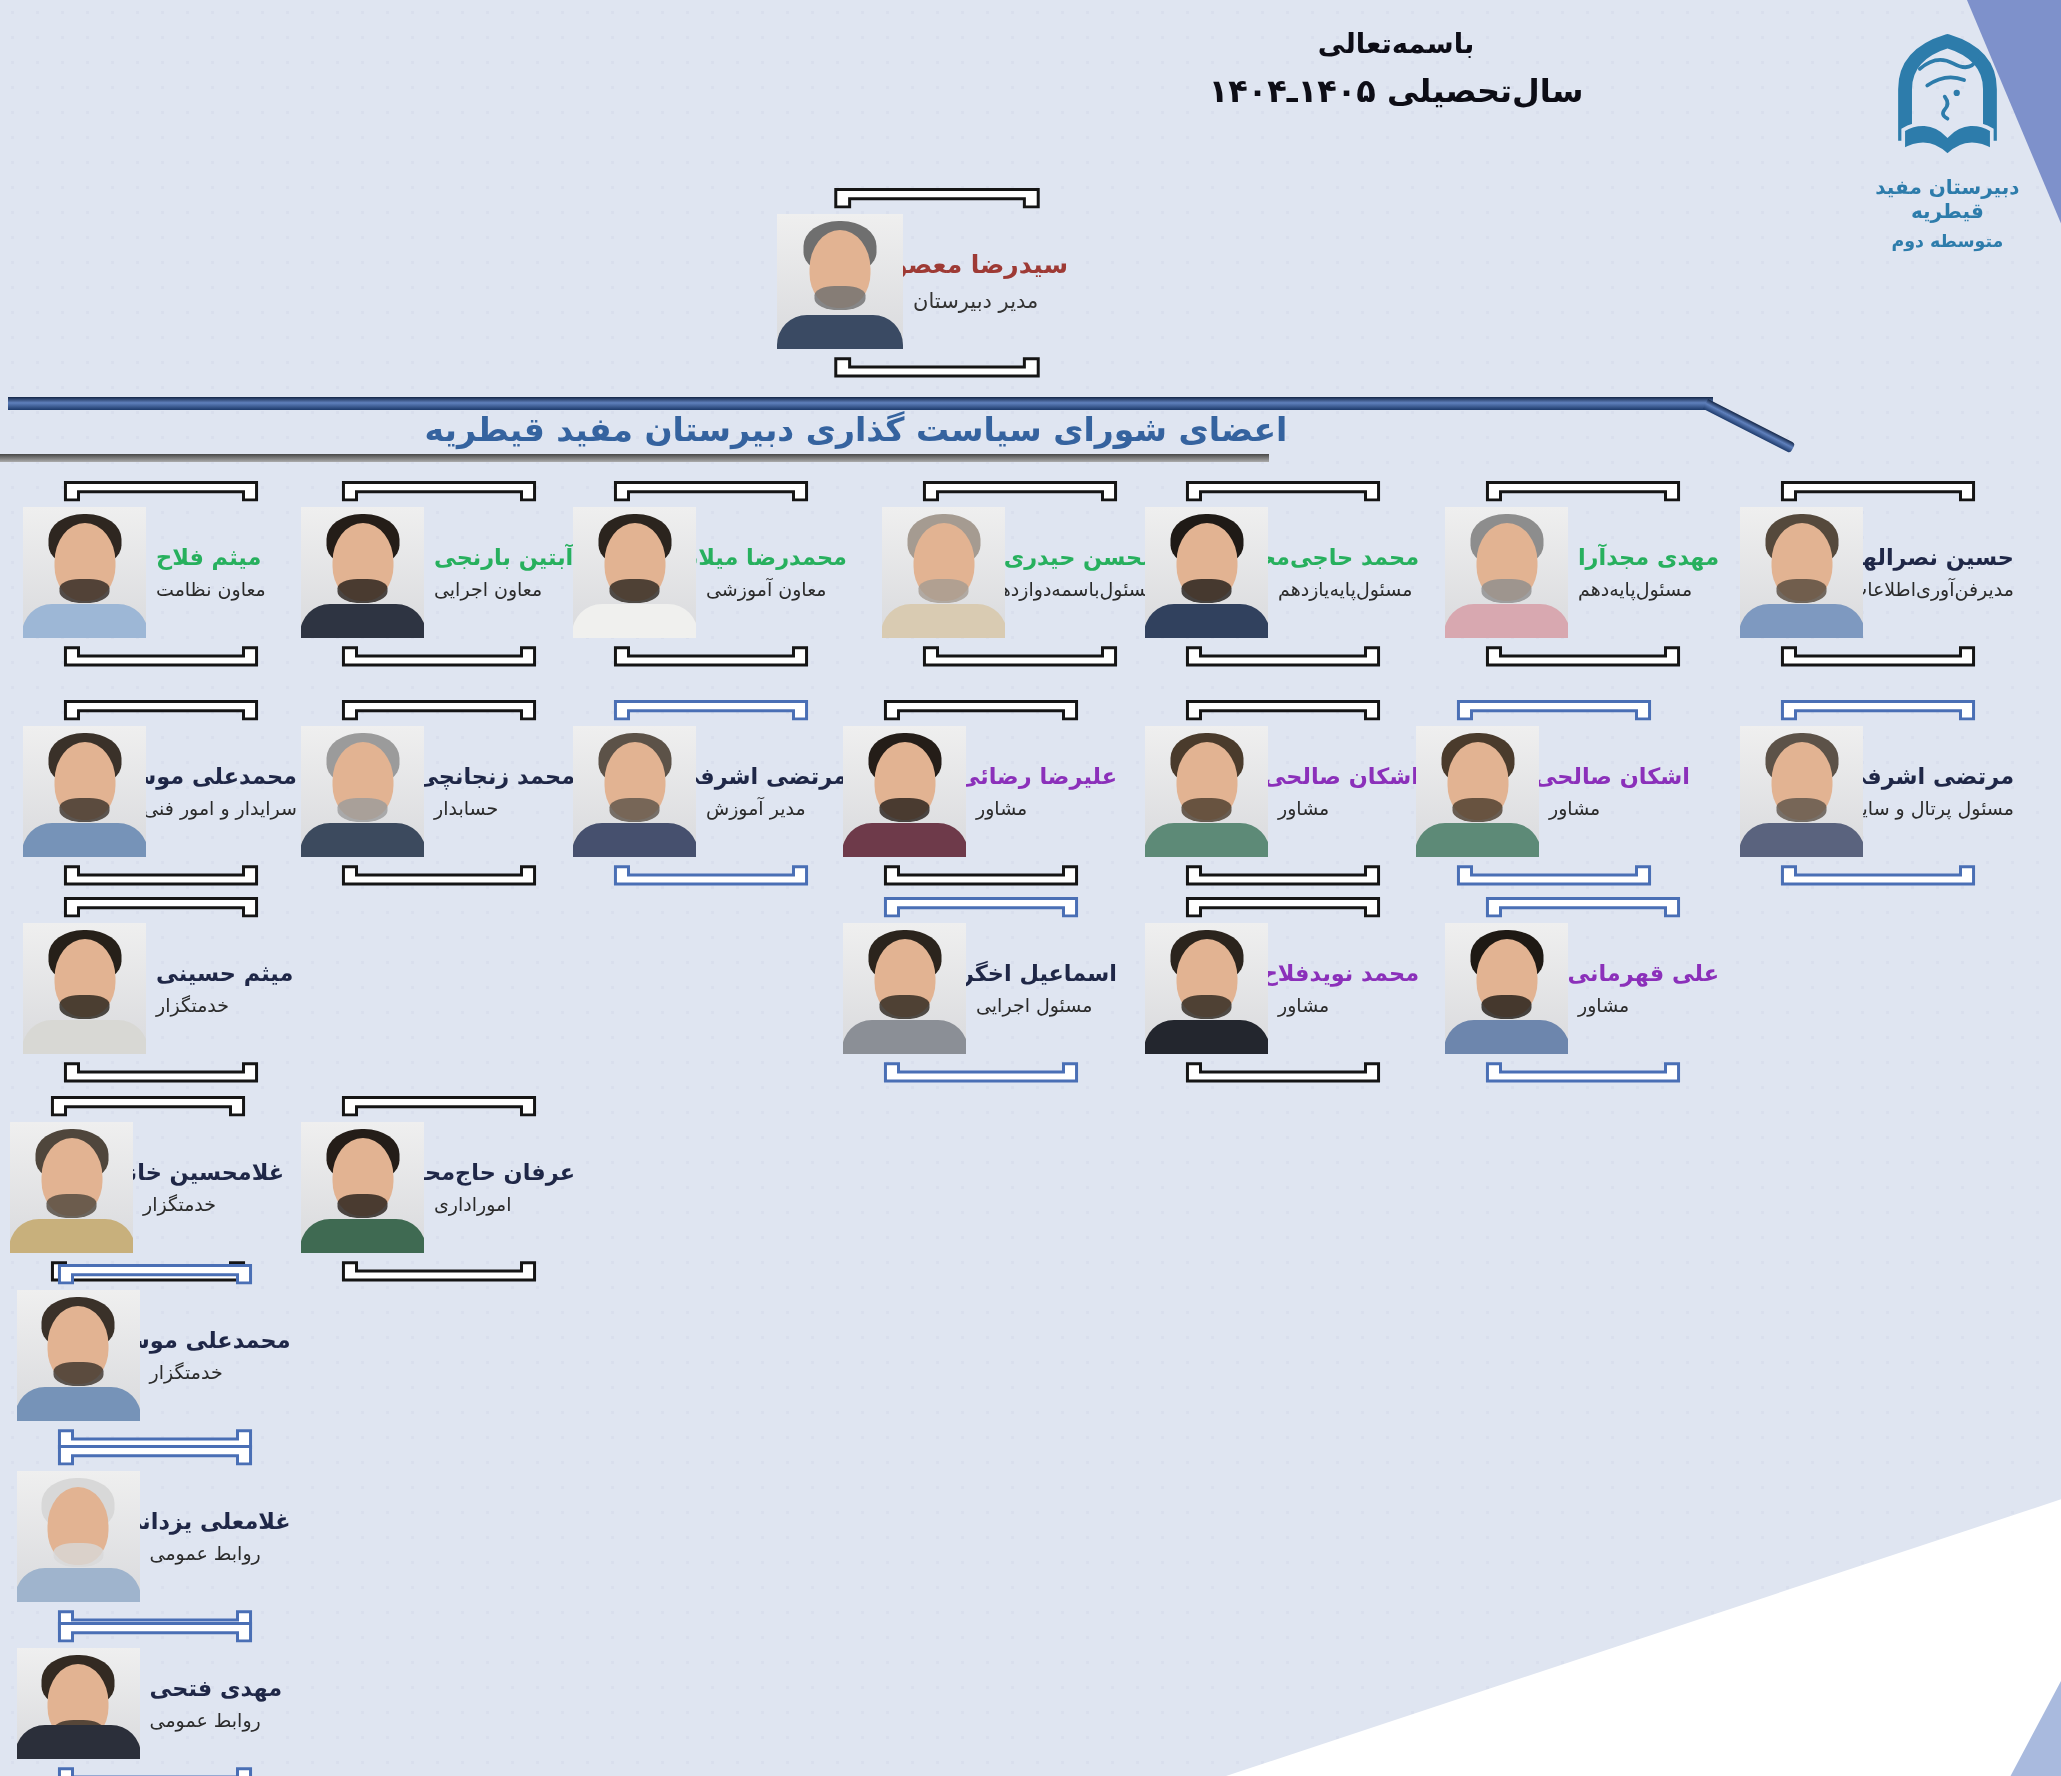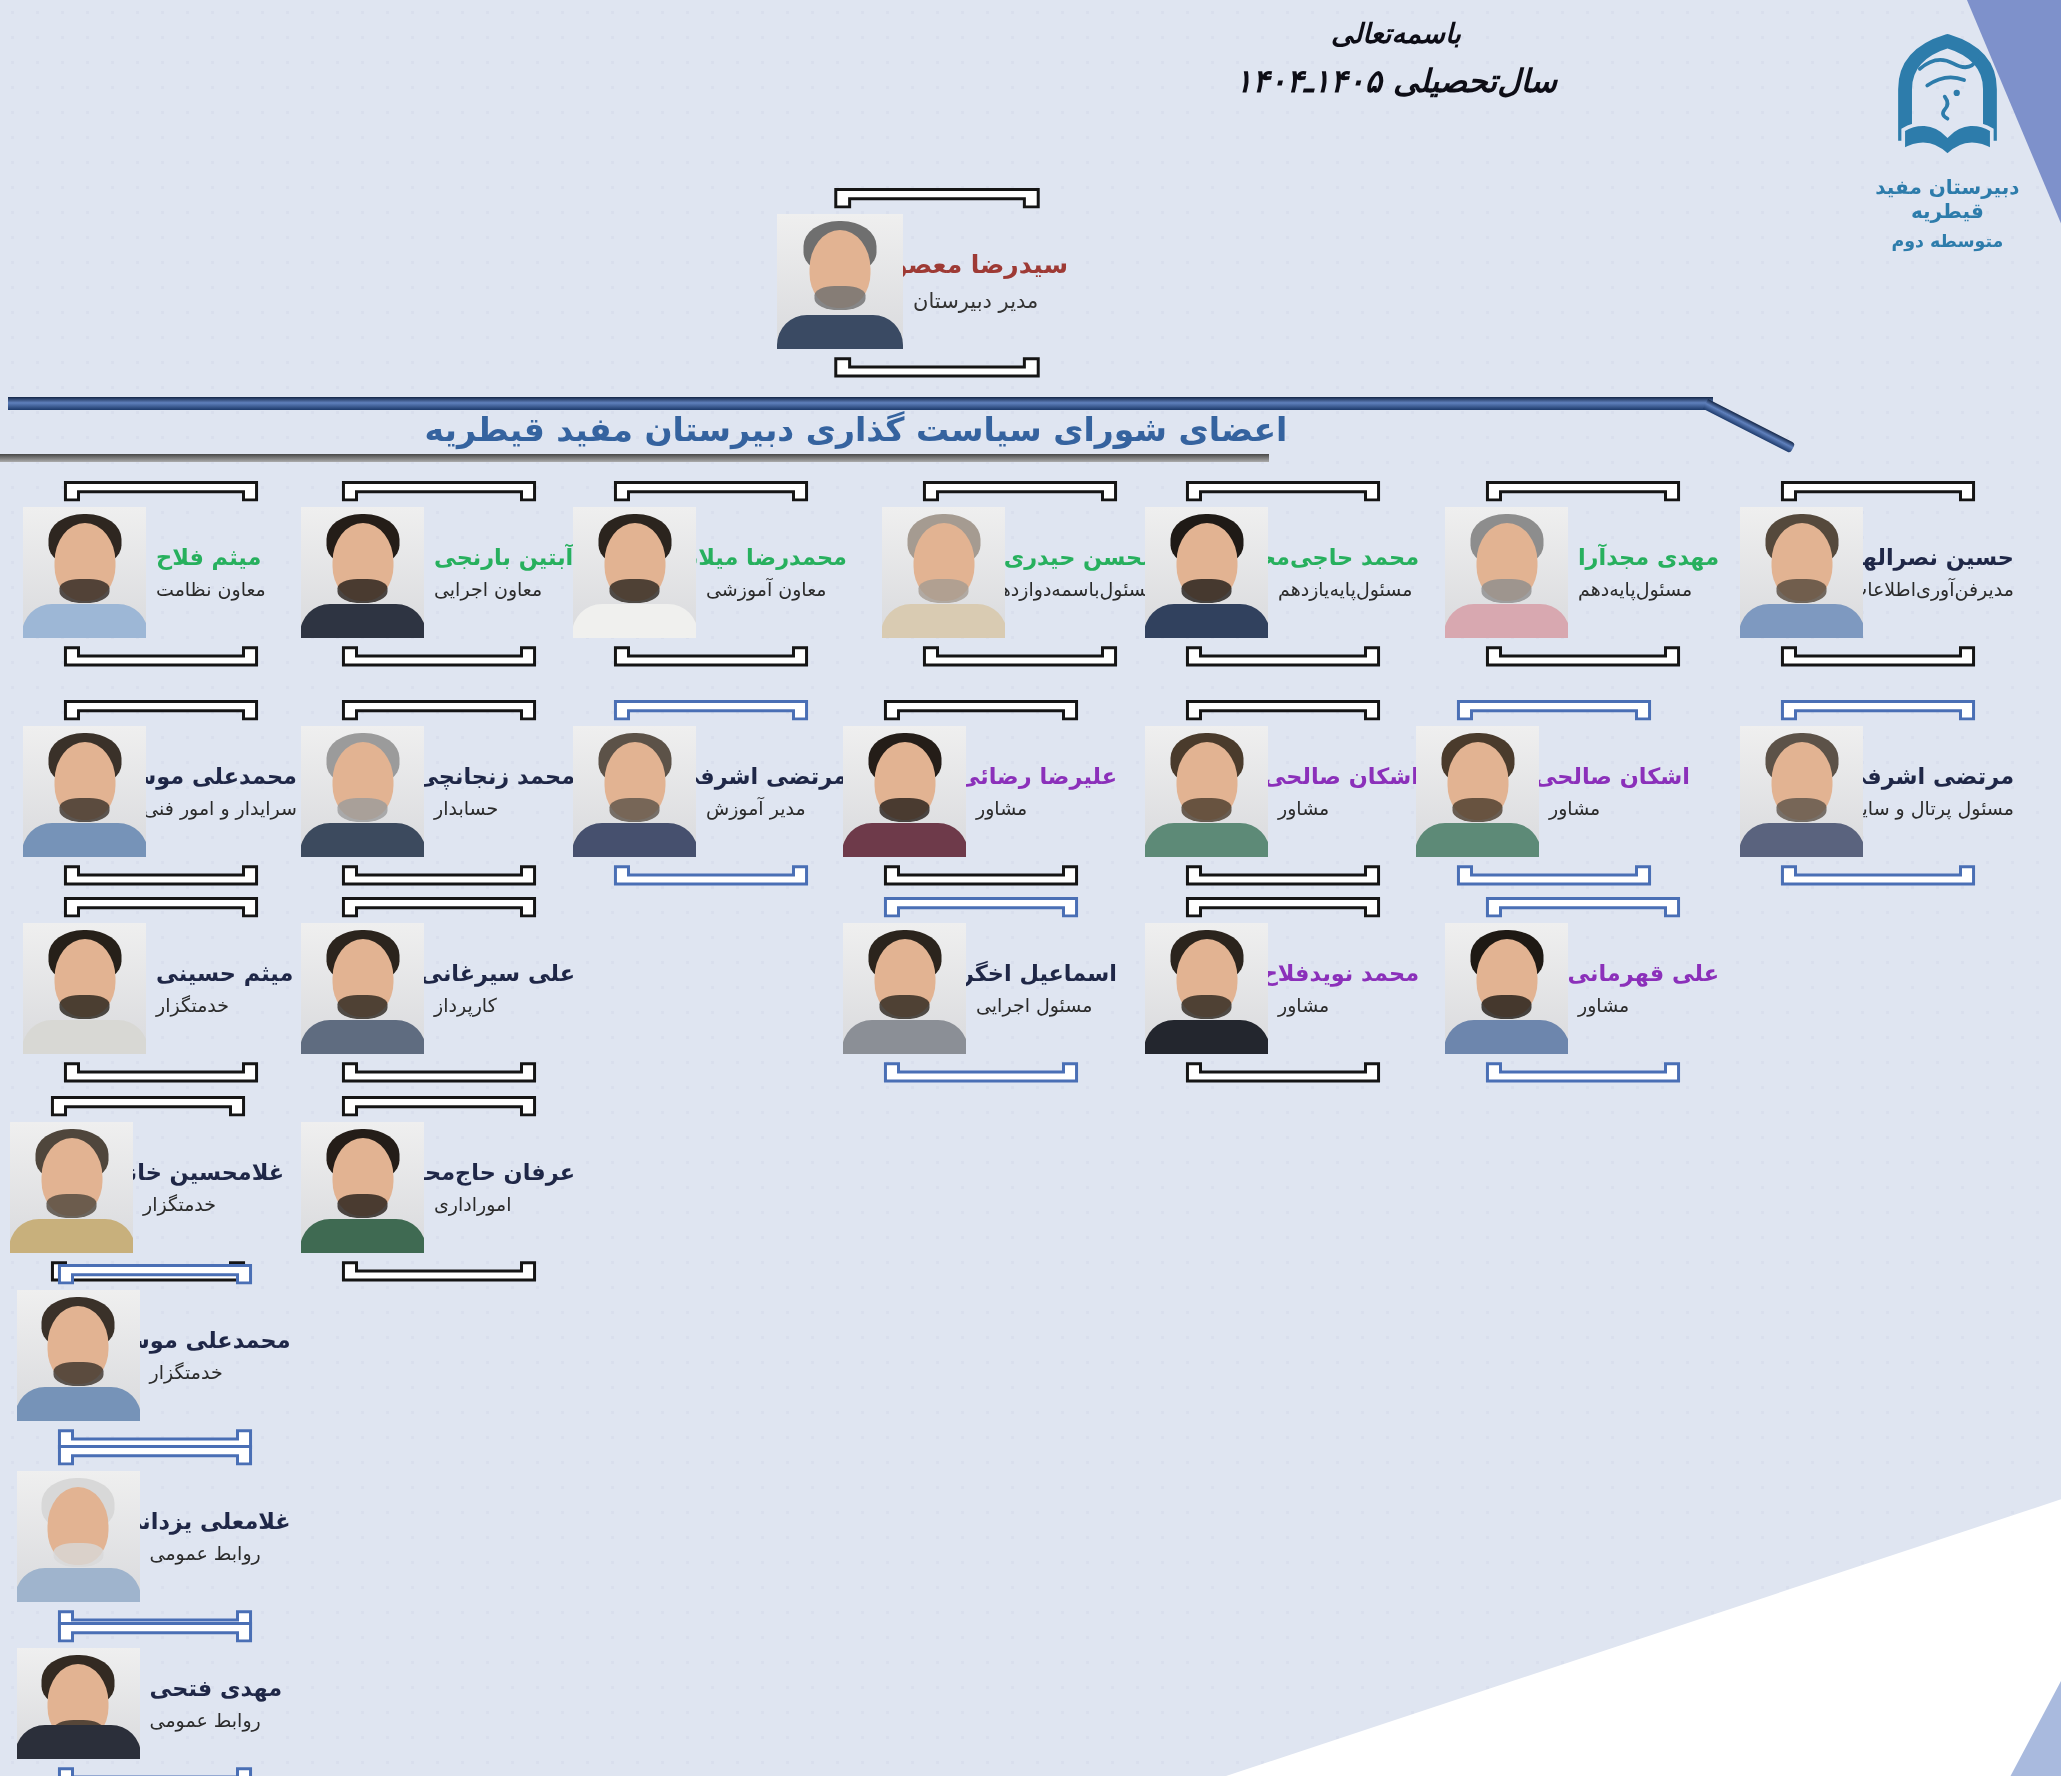--- a/index.html
+++ b/index.html
@@ -12,22 +12,22 @@
     color:#14141e;
   }
   
   .corner-band{position:absolute;right:0;top:0;width:108px;height:226px;background:#7e91cb;
     clip-path:polygon(12% 0,100% 0,100% 100%);}
   .swoosh-white{position:absolute;right:0;bottom:0;width:839px;height:278px;background:#ffffff;
     clip-path:polygon(0 100%,100% 0,100% 100%);}
   .swoosh-blue{position:absolute;right:0;bottom:0;width:52px;height:98px;background:#a9bade;
     clip-path:polygon(100% 0,100% 100%,0 100%);}
   
-  .title-block{position:absolute;left:1022px;top:18px;width:748px;text-align:center;direction:rtl;
-    font-weight:bold;color:#0d0d16;font-style:italic;}
+  .title-block{position:absolute;left:1022px;top:28px;width:748px;text-align:center;direction:rtl;
+    font-weight:bold;color:#0d0d16;}
   .title-line1{font-size:27.4px;margin-bottom:13.3px;}
   .title-line2{font-size:31px;margin-bottom:11.6px;}
   .title-line3{font-size:32px;}
   
   .logo{position:absolute;right:21.6px;top:32px;width:186px;text-align:center;z-index:5;}
   .logo svg{display:block;margin:0 auto;}
   .logo-line1{font-size:20px;font-weight:bold;color:#2d7cab;margin-top:11.6px;direction:rtl;}
   .logo-line2{font-size:17.4px;font-weight:bold;color:#2d7cab;margin-top:8.3px;direction:rtl;}
   
   .bar-blue{position:absolute;left:8.3px;top:397px;width:1705px;height:12.5px;
@@ -423,39 +423,20 @@
         <div class="txt">
           <div class="pname" style="color: rgb(31, 39, 71);">میثم حسینی</div>
           <div class="prole">خدمتگزار</div>
         </div>
       </div>
       <svg class="bk bk-black" viewBox="0 0 236 26" width="196" height="21.6">
         <use href="#bk-bot"></use>
       </svg>
     </div>
 
-  <div class="card" style="left: 301px; top: 896px; --shirt: #5f6c80; --hair: #2b241d;">
-      <svg class="bk bk-black" viewBox="0 0 236 26" width="196" height="21.6">
-        <use href="#bk-top"></use>
-      </svg>
-      <div class="crow">
-        <div class="avatar">
-          <div class="hair"></div>
-          <div class="head"></div>
-          <div class="torso"></div>
-        </div>
-        <div class="txt">
-          <div class="pname" style="color: rgb(31, 39, 71);">علی سیرغانی</div>
-          <div class="prole">کارپرداز</div>
-        </div>
-      </div>
-      <svg class="bk bk-black" viewBox="0 0 236 26" width="196" height="21.6">
-        <use href="#bk-bot"></use>
-      </svg>
-    </div>
 
   <div class="card" style="left: 843px; top: 896px; --shirt: #8b8f96; --hair: #2b241d;">
       <svg class="bk bk-blue" viewBox="0 0 236 26" width="196" height="21.6">
         <use href="#bk-top"></use>
       </svg>
       <div class="crow">
         <div class="avatar">
           <div class="hair"></div>
           <div class="head"></div>
           <div class="torso"></div>

